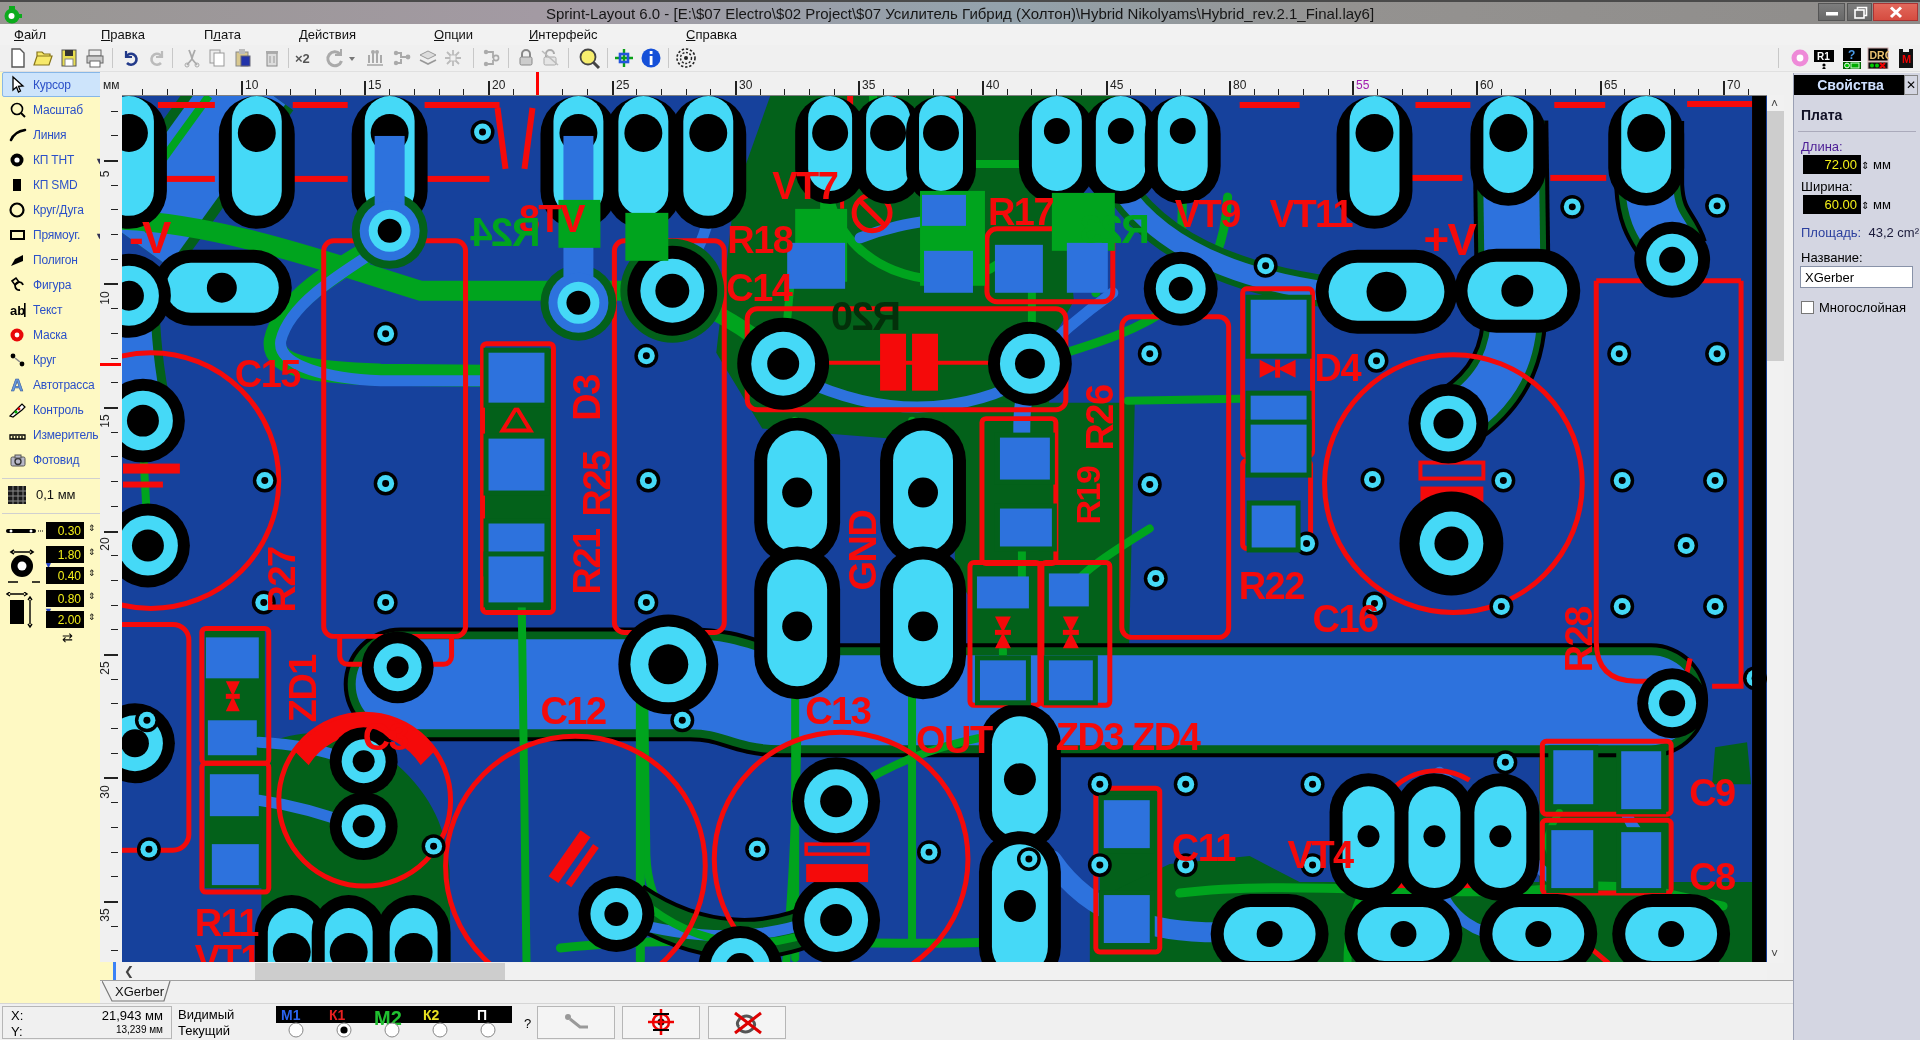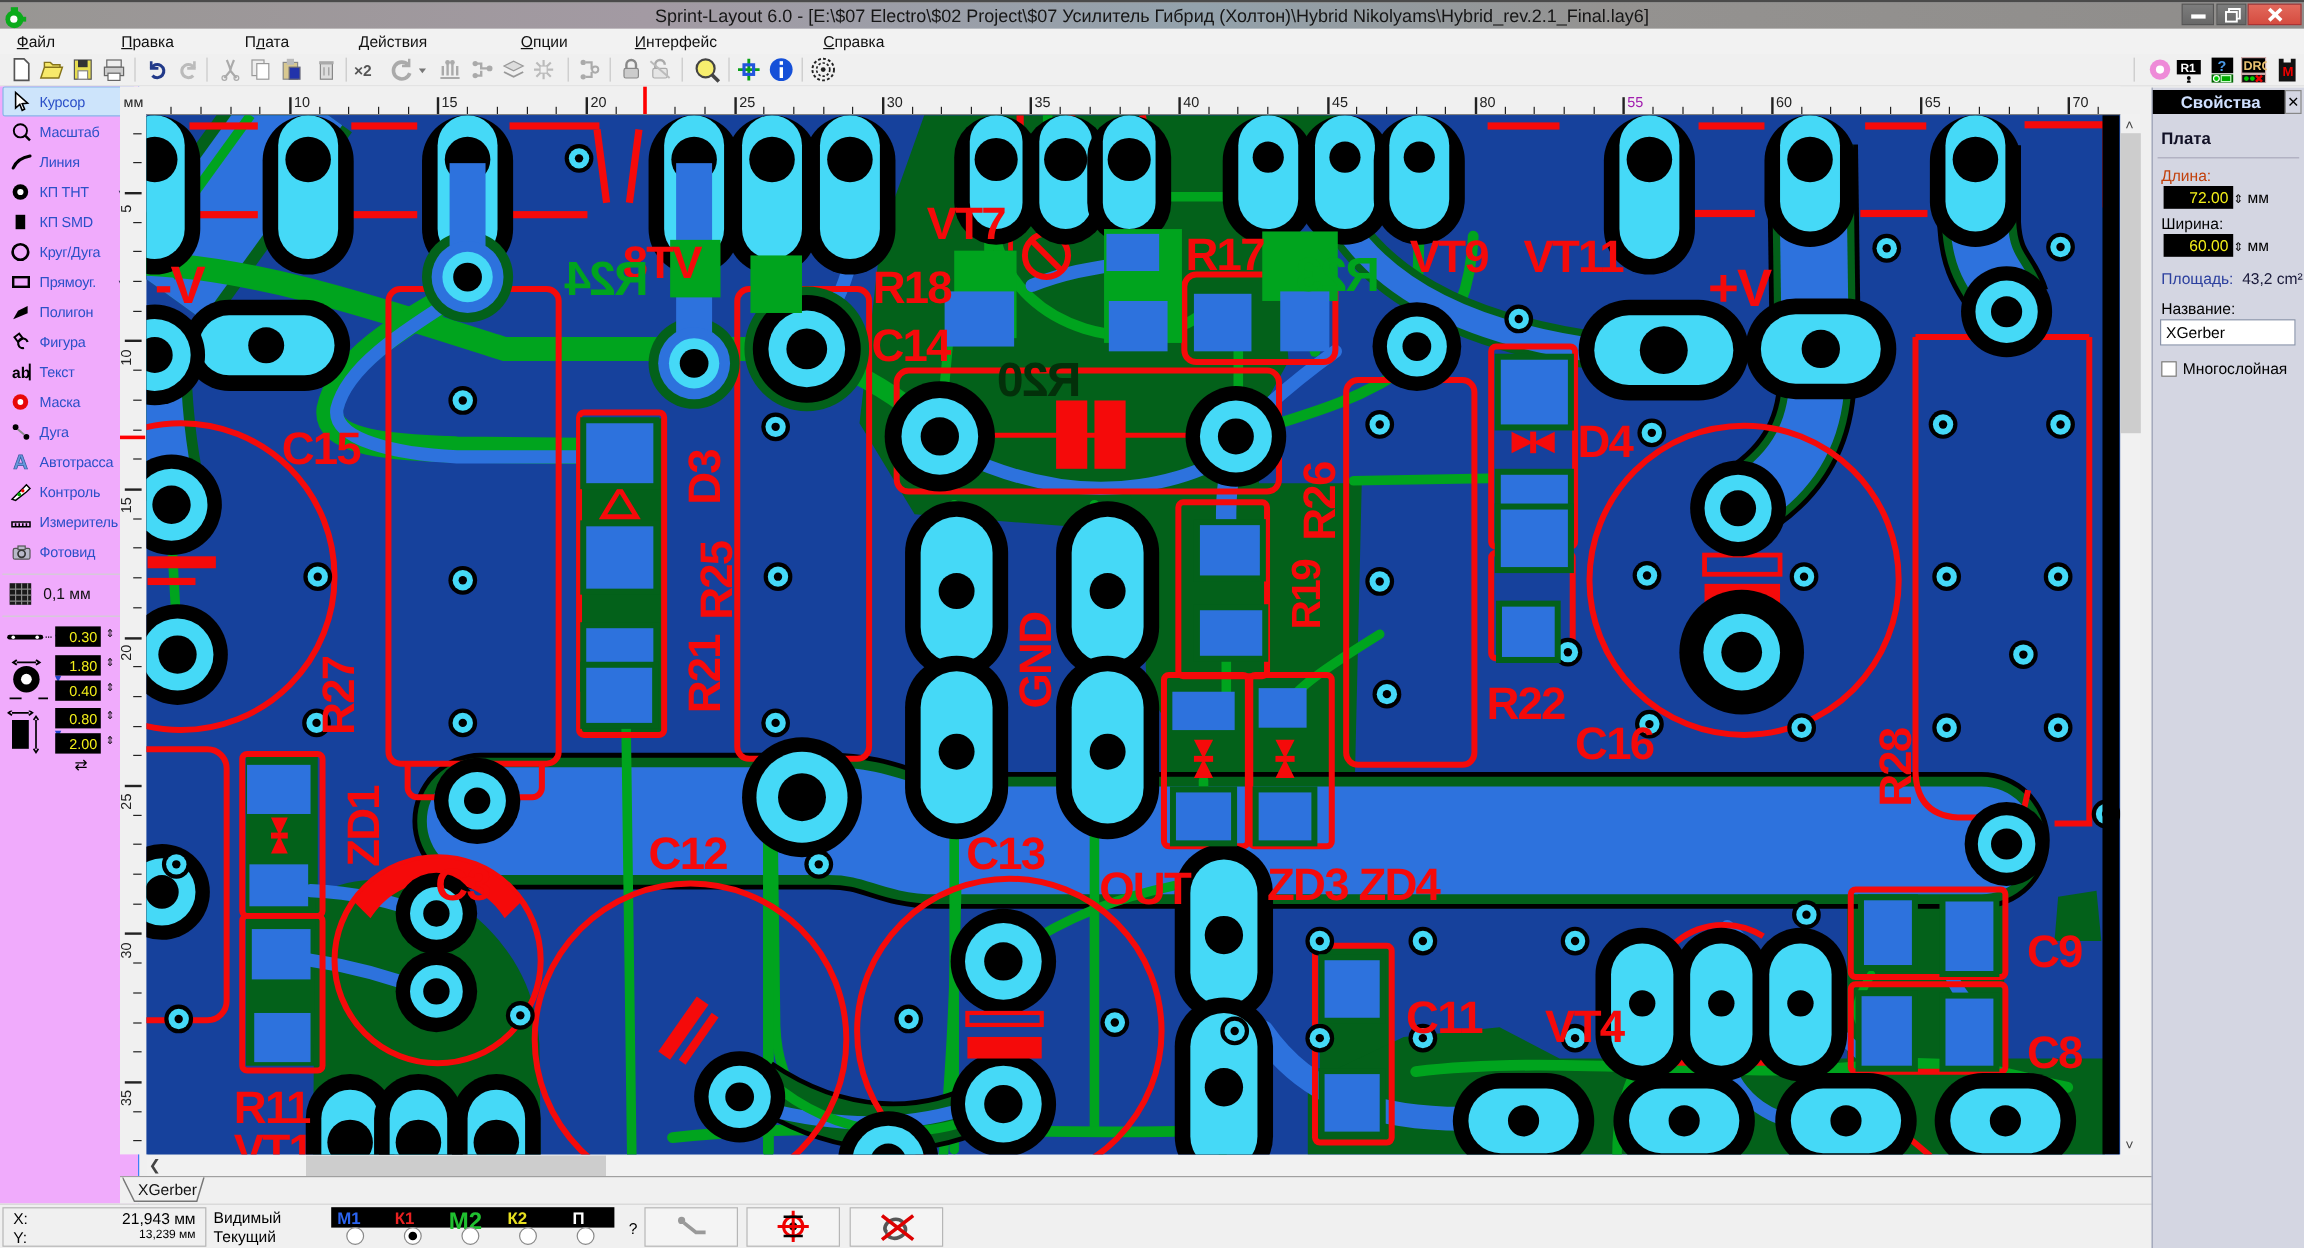--- a/index.html
+++ b/index.html
@@ -3,21 +3,21 @@
 * { margin:0; padding:0; box-sizing:border-box; }
 body { width:1920px; height:1040px; font-family:"Liberation Sans",sans-serif; background:#f0f0f0; overflow:hidden; position:relative; }
 .titlebar { position:absolute; left:0; top:0; width:1920px; height:24px; background:linear-gradient(90deg,#989693 0%,#a39aa3 28%,#93a2ac 52%,#949290 70%,#8f8d8b 100%); border-top:2px solid #4a4a4a; }
 .title { position:absolute; left:0; right:0; top:3px; text-align:center; font-size:15px; color:#161616; }
 .menubar { position:absolute; left:0; top:24px; width:1920px; height:21px; background:#f2f2f2; }
 .menubar span { position:absolute; top:3px; font-size:13px; color:#111; }
 .menubar u { text-decoration:underline; }
 .toolbar { position:absolute; left:0; top:45px; width:1920px; height:27px; background:#f0f0f0; border-bottom:1px solid #e0e0e0; }
 .tb { position:absolute; top:2px; width:24px; height:23px; text-align:center; }
 .tsep { position:absolute; top:3px; width:1px; height:20px; background:#c8c8c8; }
-.leftpanel { position:absolute; left:0; top:72px; width:116px; height:931px; background:#f0abfc; border-right:1px solid #3b82f6; }
+.leftpanel { position:absolute; left:0; top:72px; width:116px; height:931px; background:#fef9c3; border-right:3px solid #3b82f6; }
 .tool { position:relative; height:25px; margin:0 2px; border-radius:2px; }
 .ticon { position:absolute; left:4px; top:2px; }
 .tlabel { position:absolute; left:30px; top:5px; font-size:12px; letter-spacing:-0.2px; color:#2b50c8; white-space:nowrap; }
 .hruler { position:absolute; left:100px; top:72px; width:1667px; height:23px; background:#f0f0f0; overflow:hidden; }
 .vruler { position:absolute; left:100px; top:95px; width:22px; height:867px; background:#f0f0f0; overflow:hidden; }
 .canvas { position:absolute; left:122px; top:95px; width:1645px; height:867px; background:#16419c; overflow:hidden; border-top:1px solid #808080; }
 .hscroll { position:absolute; left:122px; top:963px; width:1645px; height:17px; background:#f1f1f1; }
 .vscroll { position:absolute; left:1767px; top:95px; width:17px; height:868px; background:#f1f1f1; }
 .thumb { background:#cdcdcd; position:absolute; }
 .tabstrip { position:absolute; left:100px; top:980px; width:1697px; height:23px; background:#f0f0f0; border-top:1px solid #a0a0a0; }
@@ -278,21 +278,21 @@
           <circle cx="10" cy="10" r="2.4" fill="#fff"></circle>
         </svg></span>
       <span class="tlabel">Маска</span>
     </div>
     <div class="tool" style="border:1px solid transparent;">
       <span class="ticon"><svg width="22" height="20" viewBox="0 0 22 20">
           <circle cx="6" cy="6" r="2.4" fill="#000"></circle>
           <circle cx="15" cy="14" r="2.4" fill="#000"></circle>
           <path d="M8,8 L13,12" stroke="#888" stroke-width="1.6"></path>
         </svg></span>
-      <span class="tlabel">Дуга</span>
+      <span class="tlabel">Круг</span>
     </div>
     <div class="tool" style="border:1px solid transparent;">
       <span class="ticon"><svg width="22" height="20" viewBox="0 0 22 20">
           <text x="4" y="16" font-size="17" font-weight="700" font-family="Liberation Sans" fill="#6699dd" stroke="#335599" stroke-width="0.6">A</text>
         </svg></span>
       <span class="tlabel">Автотрасса</span>
     </div>
     <div class="tool" style="border:1px solid transparent;">
       <span class="ticon"><svg width="22" height="20" viewBox="0 0 22 20">
           <path d="M3,16 L12,7 L15,4 L18,7 L15,10 L6,17 Z" fill="#fff" stroke="#000" stroke-width="1.2"></path>
@@ -1121,21 +1121,21 @@
  <div class="cell" style="left:708px;width:78px"><svg width="76" height="31">
         <path d="M30,20 a8,6 -20 1 1 14,-6 a8,6 -20 1 1 -14,6" fill="none" stroke="#555" stroke-width="3"></path>
         <path d="M26,6 L52,26 M52,6 L26,26" stroke="#d00" stroke-width="3"></path>
       </svg></div>
 </div>
 <div class="rightpanel">
  <div class="rphead">Свойства</div>
  <div style="position:absolute;right:2px;top:2px;width:14px;height:20px;background:#d4d6e2;border:1px solid #888;text-align:center;line-height:18px;font-size:12px">✕</div>
  <div style="position:absolute;left:7px;top:34px;font-size:14px;font-weight:700;color:#101025">Плата</div>
  <div style="position:absolute;left:4px;top:58px;width:118px;border-top:1px solid #aab;"></div>
- <div style="position:absolute;left:7px;top:66px;font-size:13px;color:#c2410c">Длина:</div>
+ <div style="position:absolute;left:7px;top:66px;font-size:13px;color:#4c1d95">Длина:</div>
  <div style="position:absolute;left:9px;top:82px"><span class="blackfield">72.00</span><span style="font-size:10px">⇕</span><span style="font-size:13px"> мм</span></div>
  <div style="position:absolute;left:7px;top:106px;font-size:13px;color:#000">Ширина:</div>
  <div style="position:absolute;left:9px;top:122px"><span class="blackfield">60.00</span><span style="font-size:10px">⇕</span><span style="font-size:13px"> мм</span></div>
  <div style="position:absolute;left:7px;top:152px;font-size:13px;color:#2b3f9e">Площадь:&nbsp;&nbsp;<span style="color:#1a1a3a">43,2 cm²</span></div>
  <div style="position:absolute;left:7px;top:177px;font-size:13px;color:#000">Название:</div>
  <div style="position:absolute;left:6px;top:193px;width:113px;height:22px;background:#fff;border:1px solid #8892a8">
       <span style="position:absolute;left:4px;top:3px;font-size:13px">XGerber</span>
     </div>
  <div style="position:absolute;left:7px;top:228px;width:13px;height:13px;background:#fff;border:1px solid #777"></div>
  <div style="position:absolute;left:25px;top:227px;font-size:13px">Многослойная</div>

